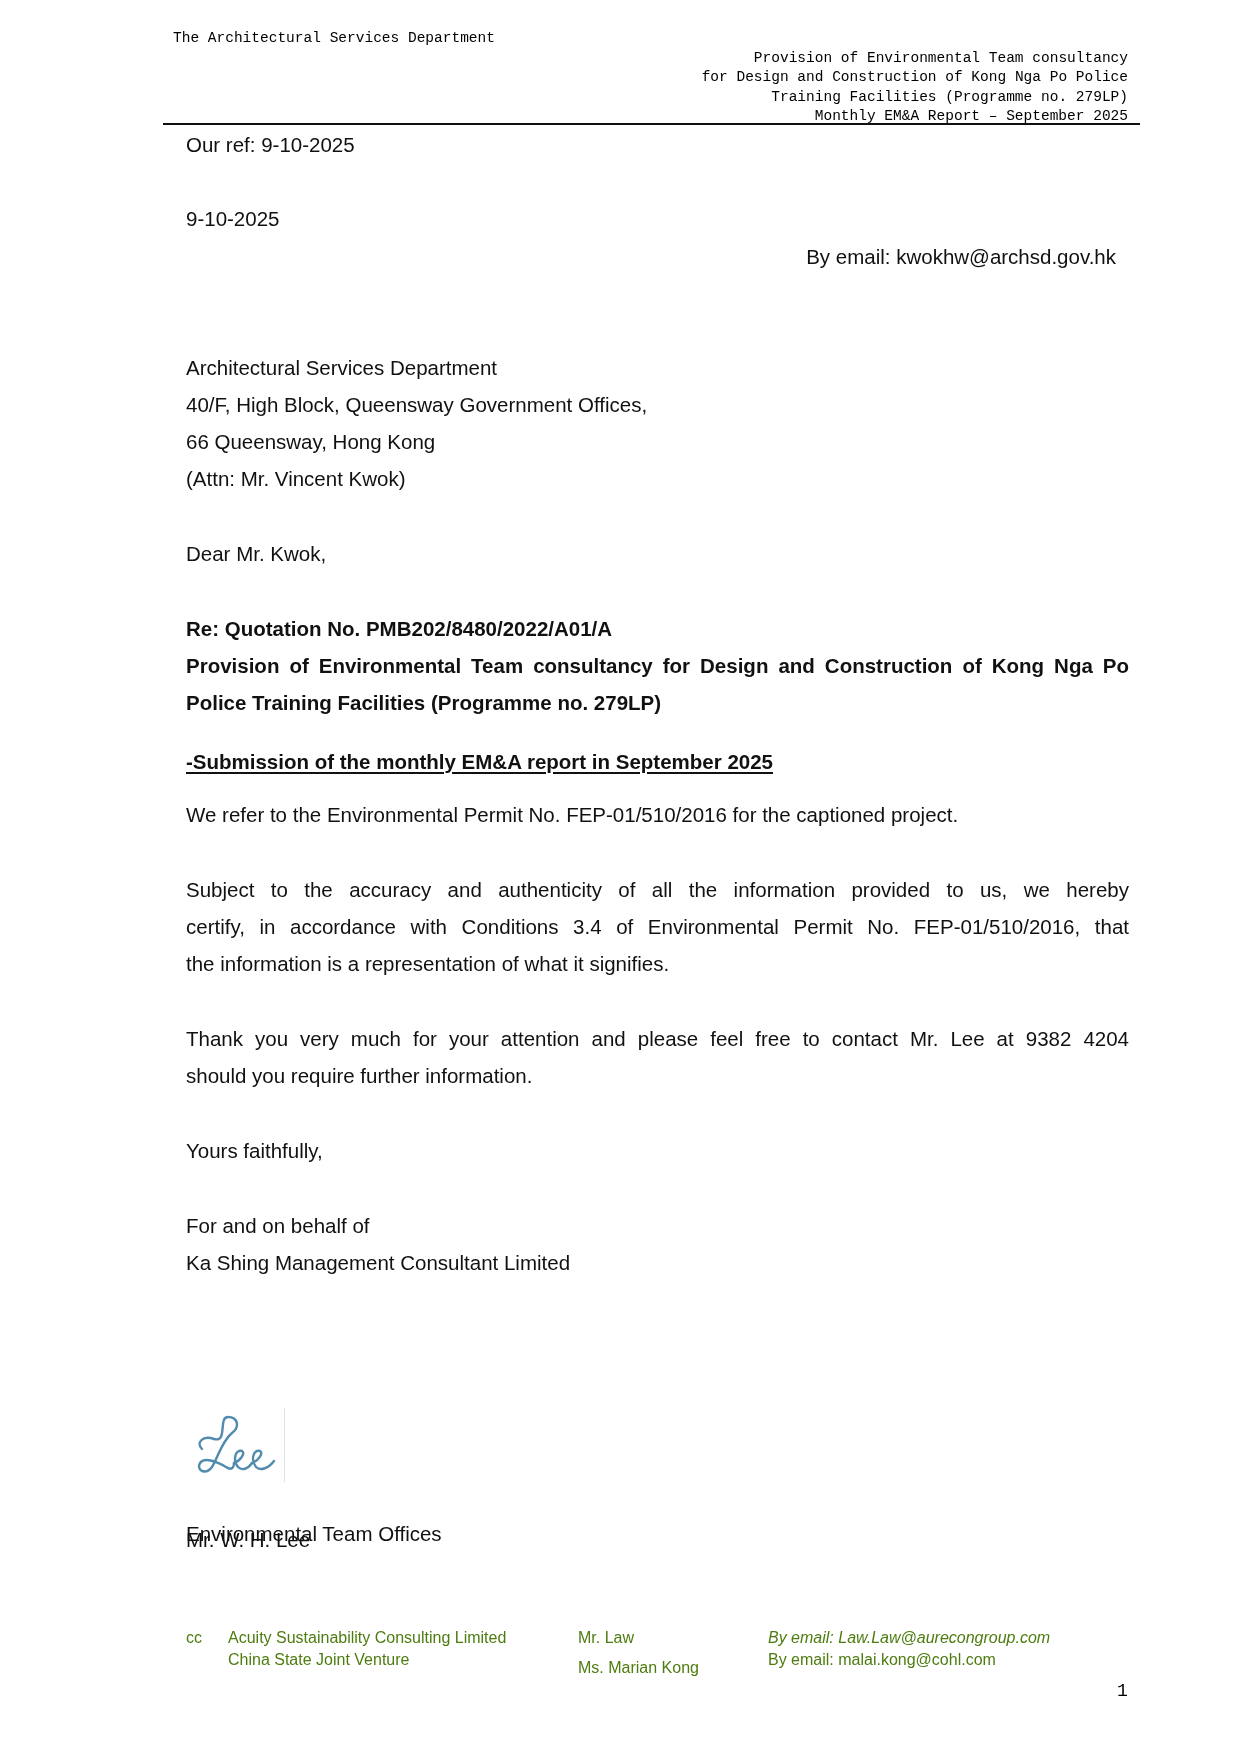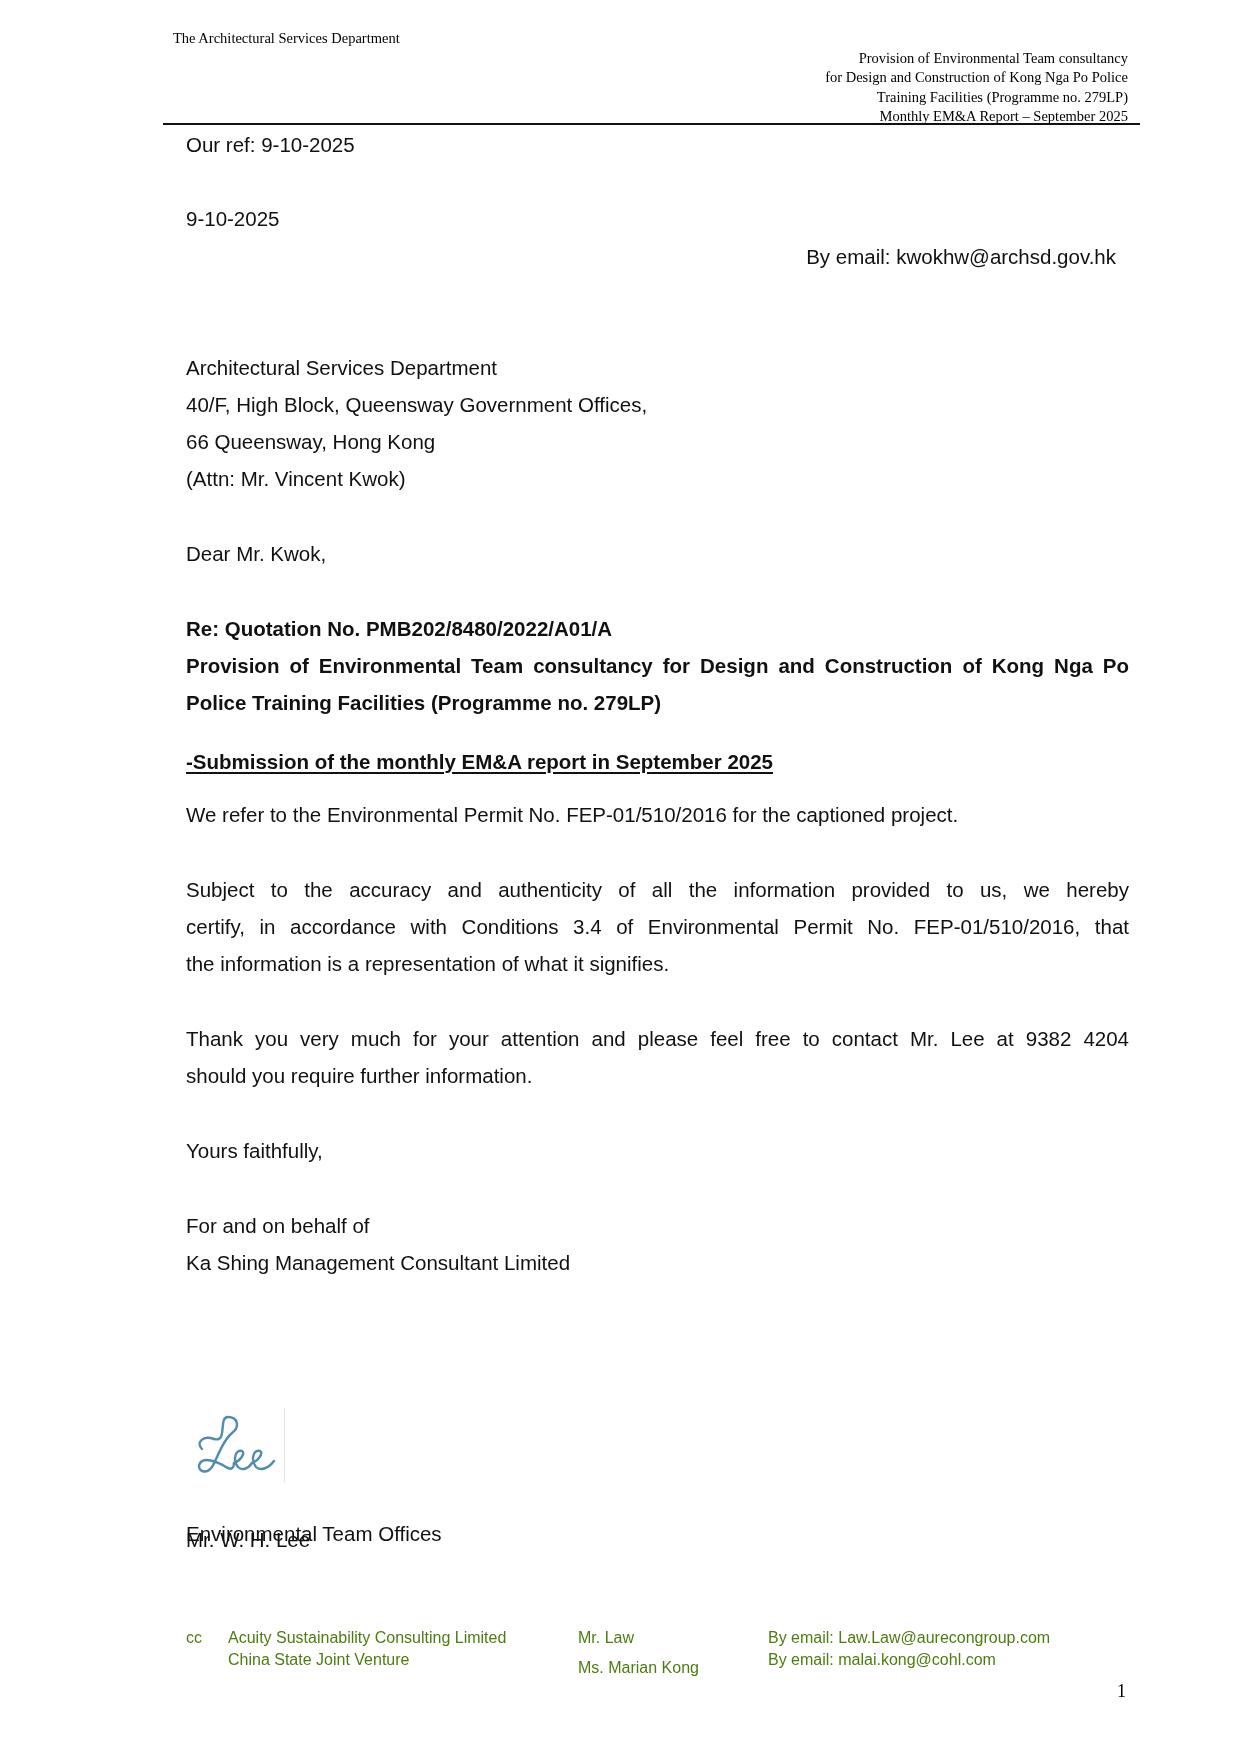--- a/index.html
+++ b/index.html
@@ -8,21 +8,21 @@
       background: #ffffff;
     }
     body {
       width: 1241px;
       height: 1755px;
       position: relative;
       overflow: hidden;
       color: #000;
     }
     .serif {
-      font-family: Liberation Serif, serif;
+      font-family: Liberation Mono, monospace;
     }
     .sans {
       font-family: "Liberation Sans", "DejaVu Sans", sans-serif;
     }
     .hdr-left {
       position: absolute;
       left: 173px;
       top: 29px;
       font-size: 14.5px;
       line-height: 18px;
@@ -151,21 +151,21 @@
 <div class="sig-border"></div>
 
 <div class="line sans" style="top:1483px;margin-top:43px;">Mr. W. H. Lee</div>
 <div class="line sans" style="top:1520px;">Environmental Team Offices</div>
 
 <div class="cc-row sans" style="left:186px; top:1627px;">cc</div>
 
 <div>
   <div class="cc-row sans" style="left:228px; top:1627px;">Acuity Sustainability Consulting Limited</div>
   <div class="cc-row sans" style="left:578px; top:1627px;">Mr. Law</div>
-  <div class="cc-row sans" style="left:768px; top:1627px;">By email: Law.Law@aurecongroup.com</div>
+  <div class="cc-row sans" style="left:768px; top:1627px;font-style:italic;">By email: Law.Law@aurecongroup.com</div>
 </div>
 <div>
   <div class="cc-row sans" style="left:228px; top:1649px;">China State Joint Venture</div>
   <div class="cc-row sans" style="left:578px; top:1649px;margin-top:8px;">Ms. Marian Kong</div>
   <div class="cc-row sans" style="left:768px; top:1649px;">By email: malai.kong@cohl.com</div>
 </div>
 
 <div class="page-num serif">1</div>
 
 </body></html>

